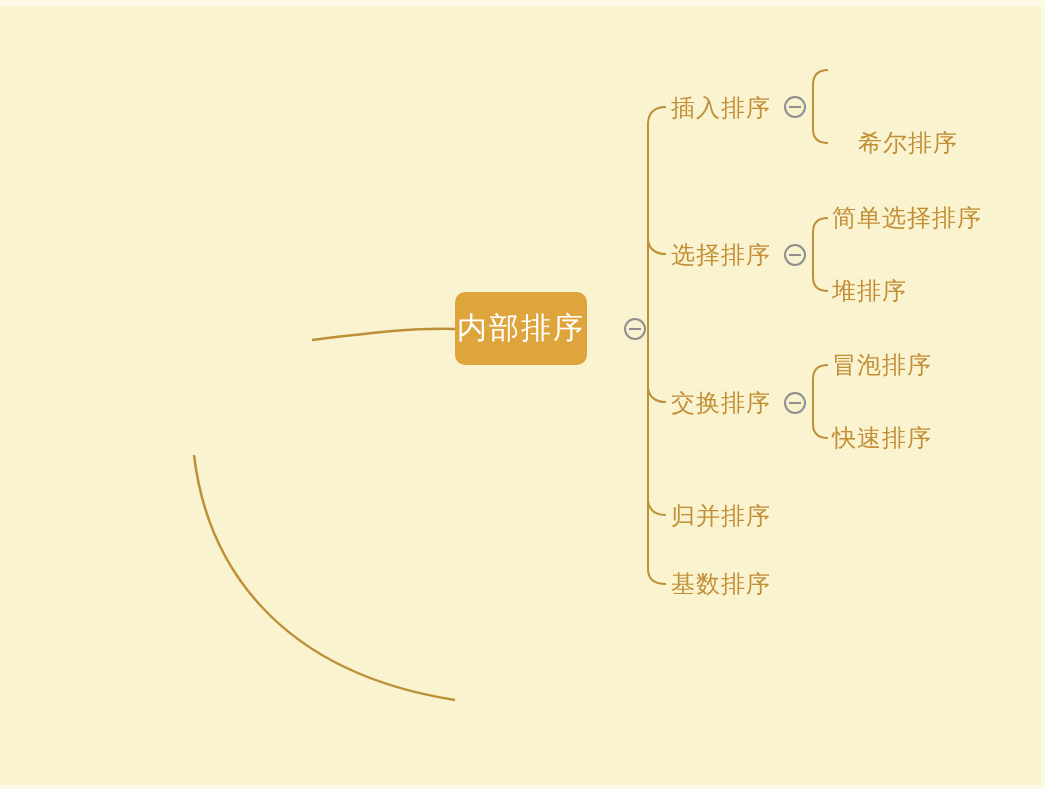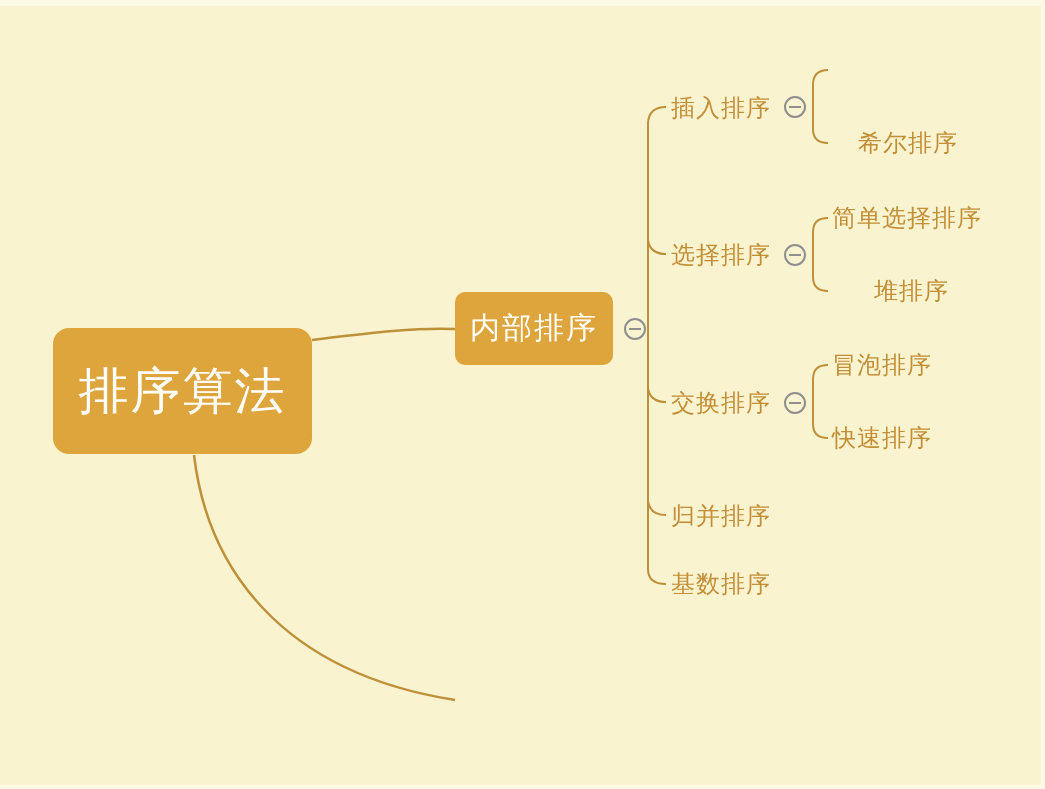--- a/index.html
+++ b/index.html
@@ -40,21 +40,21 @@
     letter-spacing:2px;
     cursor:default;
     box-sizing:border-box;
   }
   .node-root{
     left:53px;top:328px;width:259px;height:126px;
     border-radius:16px;
     font-size:50px;
   }
   .node-branch{
-    width:158px;height:73px;
+    width:132px;height:73px;
     border-radius:10px;
     font-size:30px;
   }
   .node-internal{left:455px;top:292px;}
   .node-external{left:455px;top:663px;height:75px;}
 
   .leaf-label{
     position:absolute;
     color:#C28E36;
     font-size:24px;
@@ -99,21 +99,20 @@
     <path class="spine" d="M 666,402 Q 650,402 648,388"></path>
     <path class="spine" d="M 666,515 Q 650,515 648,501"></path>
 
     <path class="spine" d="M 828,70 Q 813,70 813,85 L 813,129 Q 813,143 828,143"></path>
 
     <path class="spine" d="M 828,218 Q 813,218 813,232 L 813,277 Q 813,291 828,291"></path>
 
     <path class="spine" d="M 828,365 Q 813,365 813,379 L 813,424 Q 813,438 828,438"></path>
   </svg>
 
-  <div class="node-box node-root">排序算法</div>
 
   <div class="node-box node-branch node-internal">内部排序</div>
 
   <div class="collapse-icon" style="left:624px;top:318px;">
     <span class="minus"></span>
   </div>
   <div class="collapse-icon" style="left:784px;top:96px;">
     <span class="minus"></span>
   </div>
   <div class="collapse-icon" style="left:784px;top:244px;">
@@ -124,21 +123,21 @@
   </div>
 
   <div class="leaf-label" style="left:671px;top:93px;">插入排序</div>
   <div class="leaf-label" style="left:671px;top:240px;font-family:Liberation Serif, serif;">选择排序</div>
   <div class="leaf-label" style="left:671px;top:388px;">交换排序</div>
   <div class="leaf-label" style="left:671px;top:501px;">归并排序</div>
   <div class="leaf-label" style="left:671px;top:569px;text-align:right;">基数排序</div>
 
   <div class="leaf-label" style="left:832px;top:128px;margin-left:26px;">希尔排序</div>
   <div class="leaf-label" style="left:832px;top:203px;">简单选择排序</div>
-  <div class="leaf-label" style="left:832px;top:276px;margin-left:42px;">堆排序</div>
+  <div class="leaf-label" style="left:832px;top:276px;">堆排序</div>
   <div class="leaf-label" style="left:832px;top:350px;">冒泡排序</div>
   <div class="leaf-label" style="left:832px;top:423px;">快速排序</div>
 
   <div class="edge-strip edge-top"></div>
   <div class="edge-strip edge-bottom"></div>
   <div class="edge-strip edge-right"></div>
 
 </div>
 
 </body></html>

